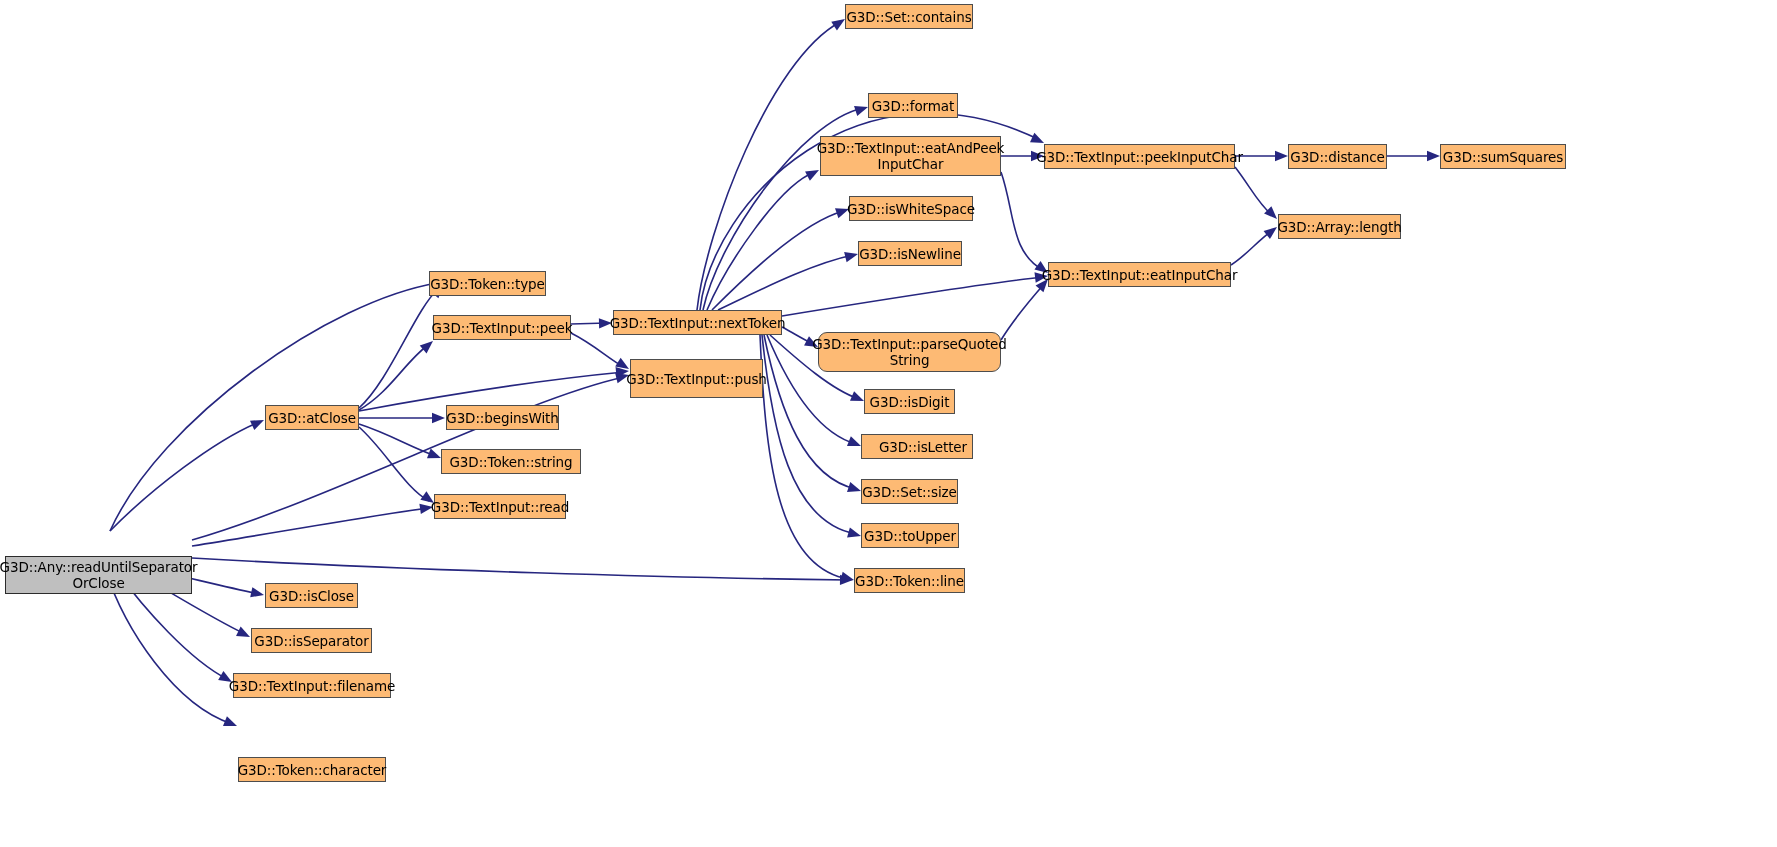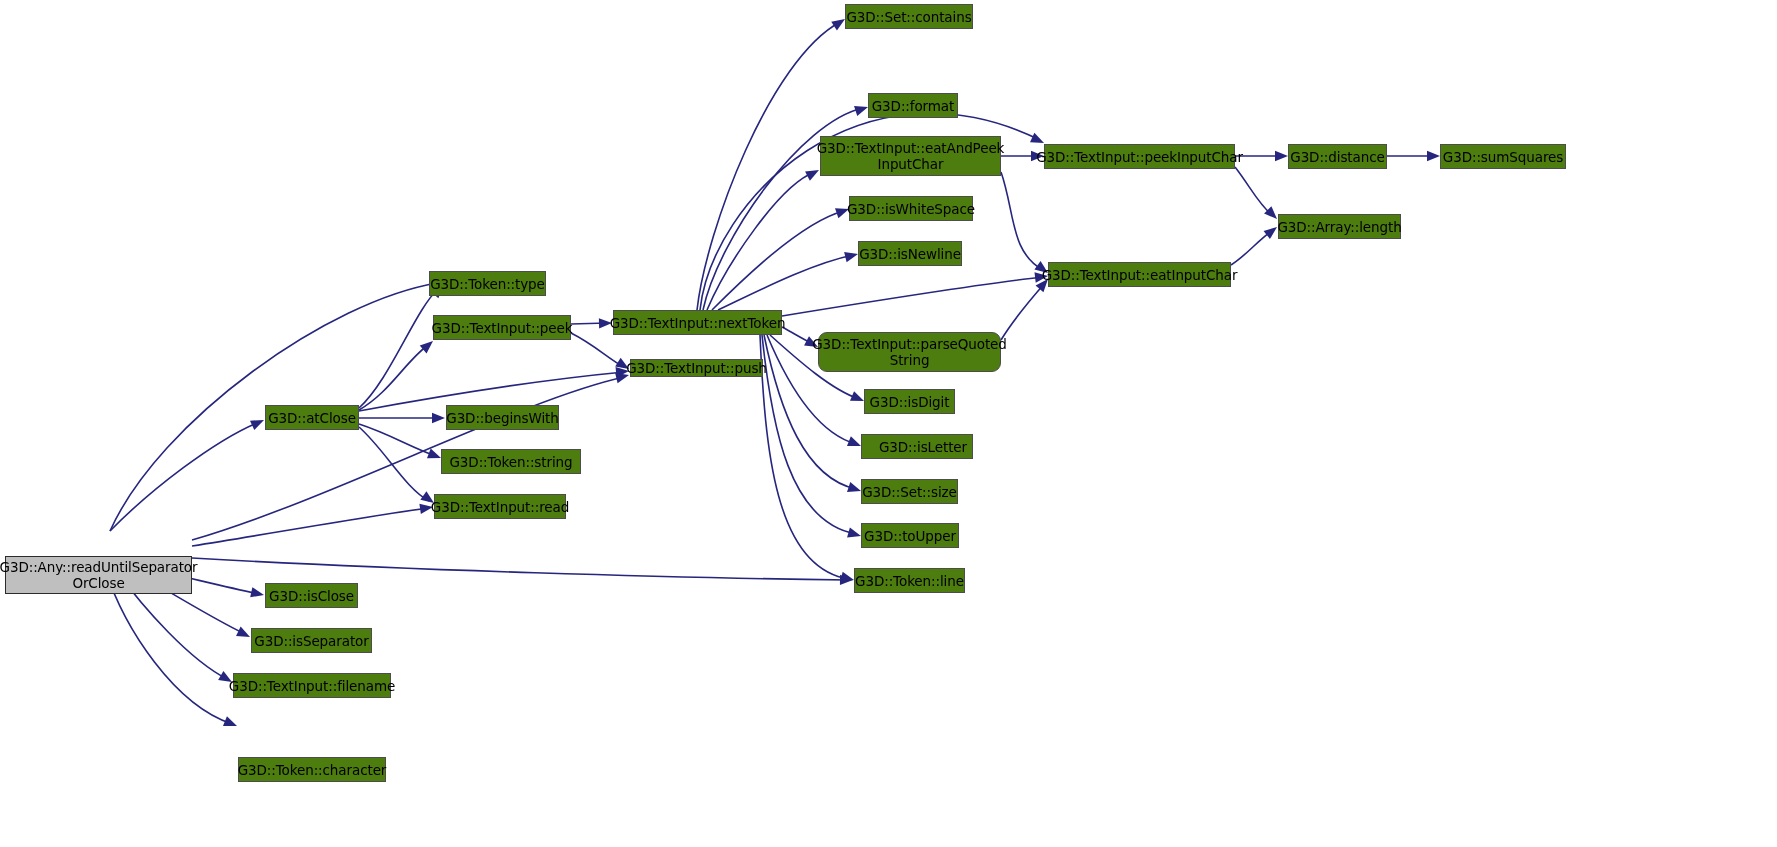--- a/index.html
+++ b/index.html
@@ -28,21 +28,21 @@
     stroke-width: 1.6px;
   }
   .edge-head {
     fill: #26267f;
     stroke: none;
   }
   .node {
     position: absolute;
     box-sizing: border-box;
     border: 1.4px solid #4d4d4d;
-    background: #4d7c0f;
+    background: #fdba74;
     color: #000000;
     display: flex;
     align-items: center;
     justify-content: center;
     text-align: center;
     font-family: "DejaVu Sans", sans-serif;
     font-size: 13.5px;
     line-height: 16px;
     white-space: pre-line;
     letter-spacing: -0.1px;
@@ -132,21 +132,21 @@
       <polygon points="0,0 -13,-5.2 -13,5.2" class="edge-head" fill="#26267f" transform="translate(1048,279) rotate(-49.135432306715686)"></polygon>
       <path d="M 1231 265 C 1248 254 1258 240 1273 230" class="edge-path" stroke="#26267f"></path>
       <polygon points="0,0 -13,-5.2 -13,5.2" class="edge-head" fill="#26267f" transform="translate(1277,227) rotate(-37.961230269671)"></polygon>
     </svg>
   <div id="node-layer">
       <div class="node root" style="left: 5px; top: 531px; width: 187px; height: 38px;"><span>G3D::Any::readUntilSeparator
 OrClose</span></div>
       <div class="node" style="left: 265px; top: 405px; width: 94px; height: 25px;"><span>G3D::atClose</span></div>
       <div class="node" style="left: 429px; top: 271px; width: 117px; height: 25px;"><span>G3D::Token::type</span></div>
       <div class="node" style="left: 433px; top: 315px; width: 138px; height: 25px;"><span>G3D::TextInput::peek</span></div>
-      <div class="node" style="left: 630px; top: 359px; width: 133px; height: 18px;"><span>G3D::TextInput::push</span></div>
+      <div class="node" style="left: 630px; top: 359px; width: 133px; height: 39px;"><span>G3D::TextInput::push</span></div>
       <div class="node" style="left: 446px; top: 405px; width: 113px; height: 25px;"><span>G3D::beginsWith</span></div>
       <div class="node" style="left: 441px; top: 449px; width: 140px; height: 25px;"><span>G3D::Token::string</span></div>
       <div class="node" style="left: 434px; top: 494px; width: 132px; height: 25px;"><span>G3D::TextInput::read</span></div>
       <div class="node" style="left: 265px; top: 583px; width: 93px; height: 25px;"><span>G3D::isClose</span></div>
       <div class="node" style="left: 251px; top: 628px; width: 121px; height: 25px;"><span>G3D::isSeparator</span></div>
       <div class="node" style="left: 233px; top: 673px; width: 158px; height: 25px;"><span>G3D::TextInput::filename</span></div>
       <div class="node" style="left: 238px; top: 717px; width: 148px; height: 25px; margin-top: 40px;"><span>G3D::Token::character</span></div>
       <div class="node" style="left: 613px; top: 310px; width: 169px; height: 25px;"><span>G3D::TextInput::nextToken</span></div>
       <div class="node" style="left: 845px; top: 4px; width: 128px; height: 25px;"><span>G3D::Set::contains</span></div>
       <div class="node" style="left: 868px; top: 93px; width: 90px; height: 25px;"><span>G3D::format</span></div>

